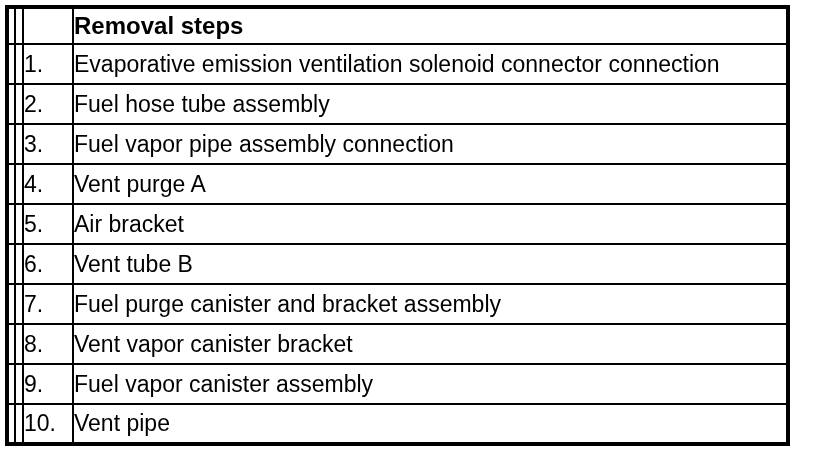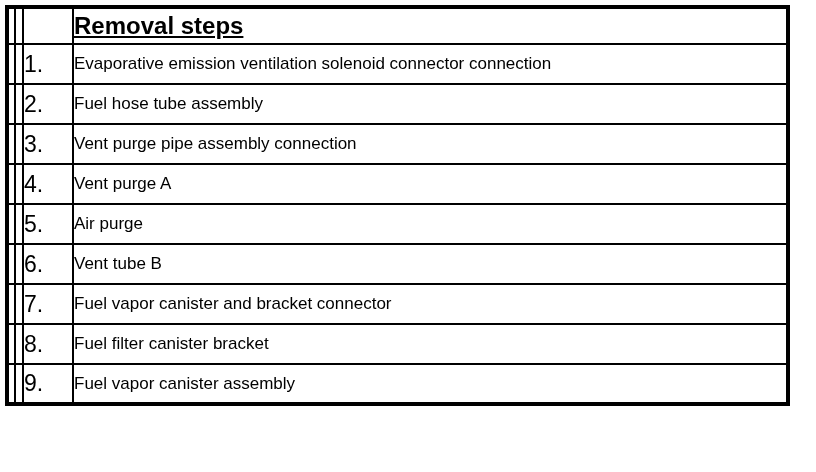--- a/index.html
+++ b/index.html
@@ -26,29 +26,29 @@
     border: 2px solid var(--border-color, #000000);
     padding: 0;
     vertical-align: middle;
     overflow: hidden;
   }
   col.col-spacer-a { width: 8px; }
   col.col-spacer-b { width: 8px; }
   col.col-num      { width: 50px; }
   col.col-desc     { width: 715px; }
   tr.data-row   { height: 40px; }
-  tr.header-row { height: 37px; text-decoration: underline; }
+  tr.header-row { height: 37px; }
   td.num-cell {
     padding-left: 7px;
     font-size: 23px;
     white-space: nowrap;
   }
   td.desc-cell {
     padding-left: 8px;
-    font-size: 17px;
+    font-size: 23px;
     white-space: nowrap;
   }
   td.header-cell {
     padding-left: 8px;
     font-size: 24px;
     font-weight: bold;
     white-space: nowrap;
   }
 </style>
 </head>
@@ -80,59 +80,65 @@
     <td></td>
     <td></td>
     <td class="num-cell">2.</td>
     <td class="desc-cell">Fuel hose tube assembly</td>
   </tr>
 
   <tr class="data-row">
     <td></td>
     <td></td>
     <td class="num-cell">3.</td>
-    <td class="desc-cell">Vent purge pipe assembly connection</td>
+    <td class="desc-cell">Fuel vapor pipe assembly connection</td>
   </tr>
 
   <tr class="data-row">
     <td></td>
     <td></td>
     <td class="num-cell">4.</td>
     <td class="desc-cell">Vent purge A</td>
   </tr>
 
   <tr class="data-row">
     <td></td>
     <td></td>
     <td class="num-cell">5.</td>
-    <td class="desc-cell">Air purge</td>
+    <td class="desc-cell">Air bracket</td>
   </tr>
 
   <tr class="data-row">
     <td></td>
     <td></td>
     <td class="num-cell">6.</td>
     <td class="desc-cell">Vent tube B</td>
   </tr>
 
   <tr class="data-row">
     <td></td>
     <td></td>
     <td class="num-cell">7.</td>
-    <td class="desc-cell">Fuel vapor canister and bracket connector</td>
+    <td class="desc-cell">Fuel purge canister and bracket assembly</td>
   </tr>
 
   <tr class="data-row">
     <td></td>
     <td></td>
     <td class="num-cell">8.</td>
-    <td class="desc-cell">Fuel filter canister bracket</td>
+    <td class="desc-cell">Vent vapor canister bracket</td>
   </tr>
 
   <tr class="data-row">
     <td></td>
     <td></td>
     <td class="num-cell">9.</td>
     <td class="desc-cell">Fuel vapor canister assembly</td>
   </tr>
 
+  <tr class="data-row">
+    <td></td>
+    <td></td>
+    <td class="num-cell">10.</td>
+    <td class="desc-cell">Vent pipe</td>
+  </tr>
 </tbody>
 </table>
 
 </body></html>

